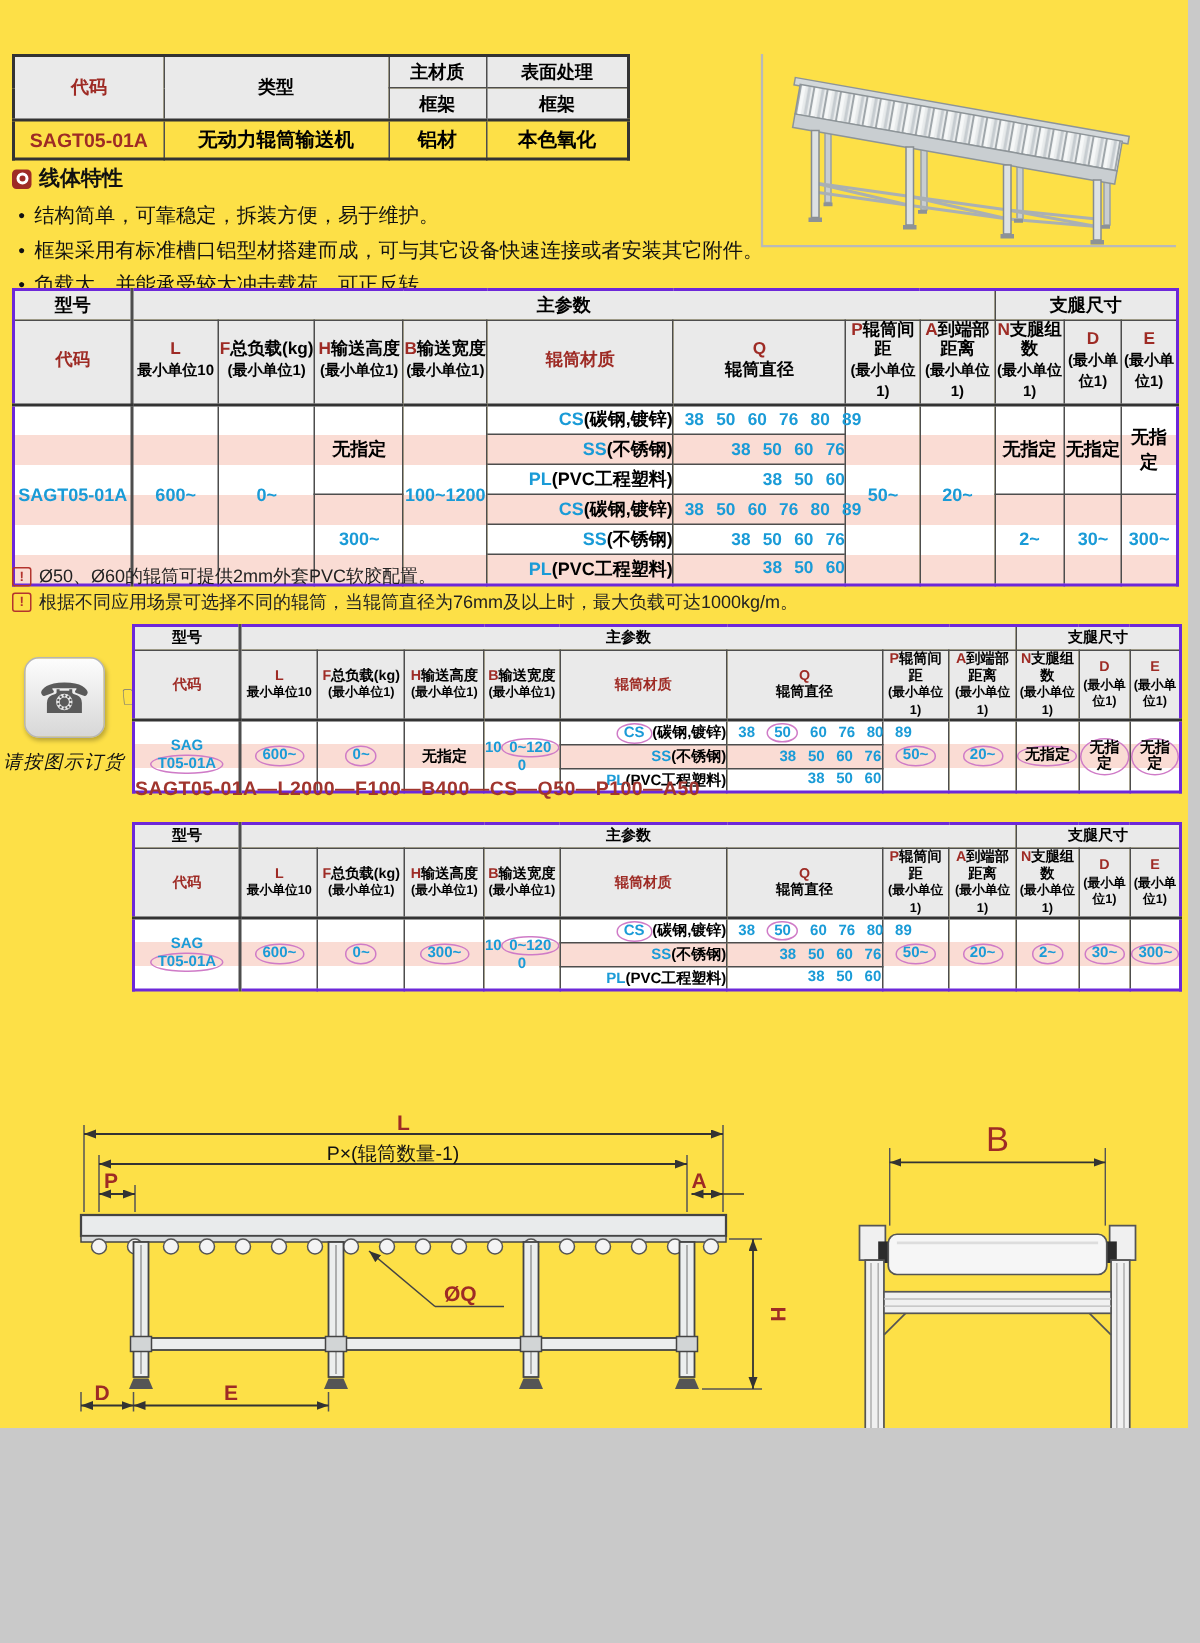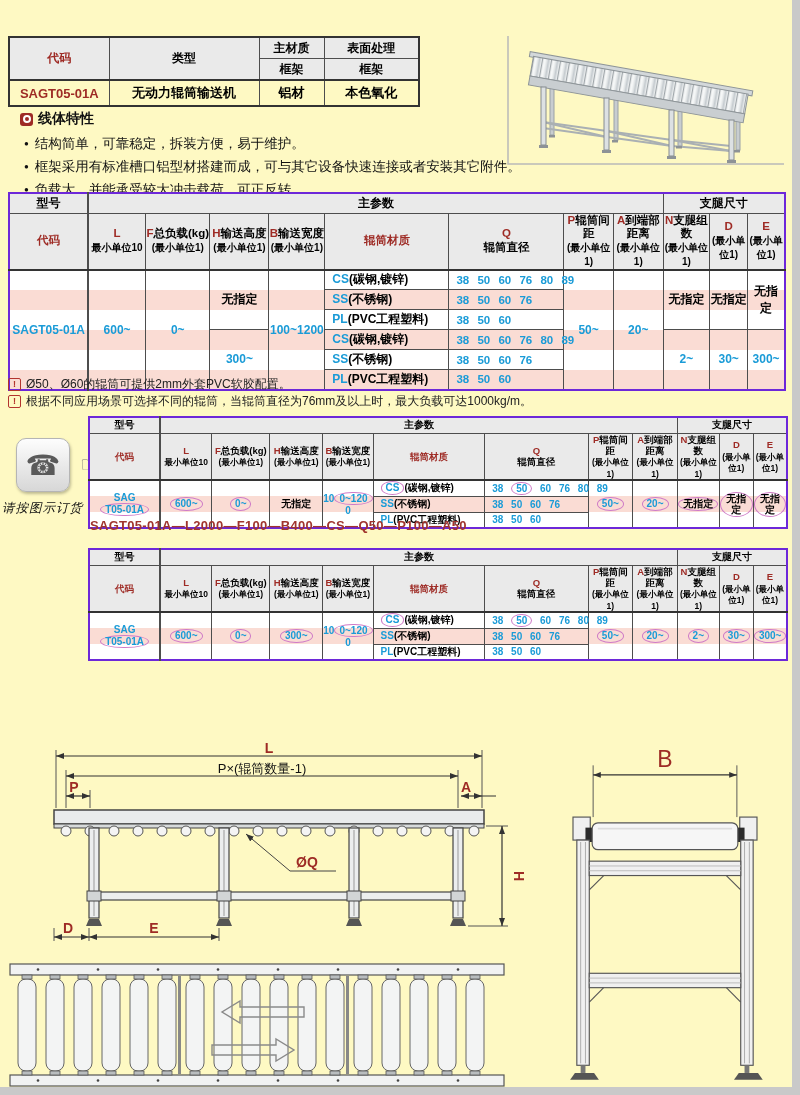--- a/index.html
+++ b/index.html
@@ -1,55 +1,55 @@
 <!DOCTYPE html>
 <html><head>
 <meta charset="utf-8">
 <style>
   html,body{margin:0;padding:0;background:#c9c9c9;font-family:"Liberation Sans",sans-serif;}
-  .page{position:relative;width:792px;height:1087px;background:#fef9c3;overflow:hidden;}
+  .page{position:relative;width:792px;height:952px;background:#fde047;overflow:hidden;}
   .red{color:#9e2b25;}
   .blue{color:#1a9bd7;font-weight:bold;}
   .abs{position:absolute;}
 
   
   table{border-collapse:collapse;table-layout:fixed;}
   .info-table{position:absolute;left:8px;top:36px;width:410px;border:2px solid #333;font-size:12px;}
   .info-table th,.info-table td{border:1px solid #4d4d4d;text-align:center;vertical-align:middle;padding:0;}
   .info-table th{background:#eaeaea;font-weight:bold;height:20px;}
   .info-table .data-row td{height:24px;border-top:2px solid #333;font-weight:bold;font-size:13px;}
 
   
   .param-table{border:2px solid #6d28d9;}
   .param-table th,.param-table td{border:1px solid #4d4d4d;text-align:center;vertical-align:middle;padding:0;background:transparent;}
   .param-table thead th{background:#eaeaea;font-weight:bold;}
   .param-table thead tr.cols th{border-bottom:2px solid #333;}
   .param-table .c1{border-right-width:2px;}
-  .param-table td.mat,.param-table td.q{text-align:left;padding-left:7px;white-space:nowrap;}
+  .param-table td.mat,.param-table td.q{text-align:right;padding-left:7px;white-space:nowrap;}
   .param-table td.q{word-spacing:5px;}
   .param-table td{font-weight:bold;}
   .circ{display:inline-block;border:1.5px solid #cf7bc7;border-radius:50%;padding:0 4px;line-height:1.15;}
 
   .main-pt{position:absolute;left:8px;top:192px;width:778px;font-size:12px;}
   .main-pt thead tr.grp{height:20px;font-size:12px;}
   .main-pt thead tr.cols{height:38px;font-size:11.5px;line-height:1.2;}
   .main-pt thead .sub{font-size:10px;}
   .main-pt tbody{background:repeating-linear-gradient(to bottom,#fff 0 20px,#fadcd4 20px 40px);}
   .main-pt tbody tr{height:20px;}
   .main-pt td.q{font-size:11.5px;}
 
   .ex-pt{width:700px;font-size:10px;}
   .ex-pt thead tr.grp{height:16px;font-size:10px;}
   .ex-pt thead tr.cols{height:32px;font-size:9.5px;line-height:1.2;}
   .ex-pt thead .sub{font-size:8.5px;}
   .ex-pt tbody{background:repeating-linear-gradient(to bottom,#fff 0 16px,#fadcd4 16px 32px);}
   .ex-pt tbody tr{height:16px;}
 
   
-  .feat{position:absolute;left:20px;top:110px;width:780px;font-size:13.5px;color:#111;}
+  .feat{position:absolute;left:8px;top:110px;width:780px;font-size:13.5px;color:#111;}
   .feat .title{font-weight:bold;font-size:14px;display:flex;align-items:center;gap:5px;}
   .feat-ic{width:13px;height:13px;background:#9e2b25;border-radius:3px;display:inline-block;position:relative;}
   .feat-ic::after{content:"";position:absolute;left:2.5px;top:2.5px;right:2.5px;bottom:2.5px;border:2px solid #fff;border-radius:50%;}
   .feat ul{margin:7px 0 0 4px;padding:0;list-style:none;}
   .feat li{margin-bottom:5px;}
   .feat li::before{content:"●";font-size:8px;vertical-align:2px;margin-right:6px;}
 
   
   .note{position:absolute;left:8px;font-size:12px;color:#222;display:flex;align-items:center;gap:5px;}
   .note-ic{display:inline-block;width:11px;height:11px;border:1.5px solid #b3342e;border-radius:2px;color:#b3342e;font-size:9px;font-weight:bold;text-align:center;line-height:11px;flex:0 0 auto;}

